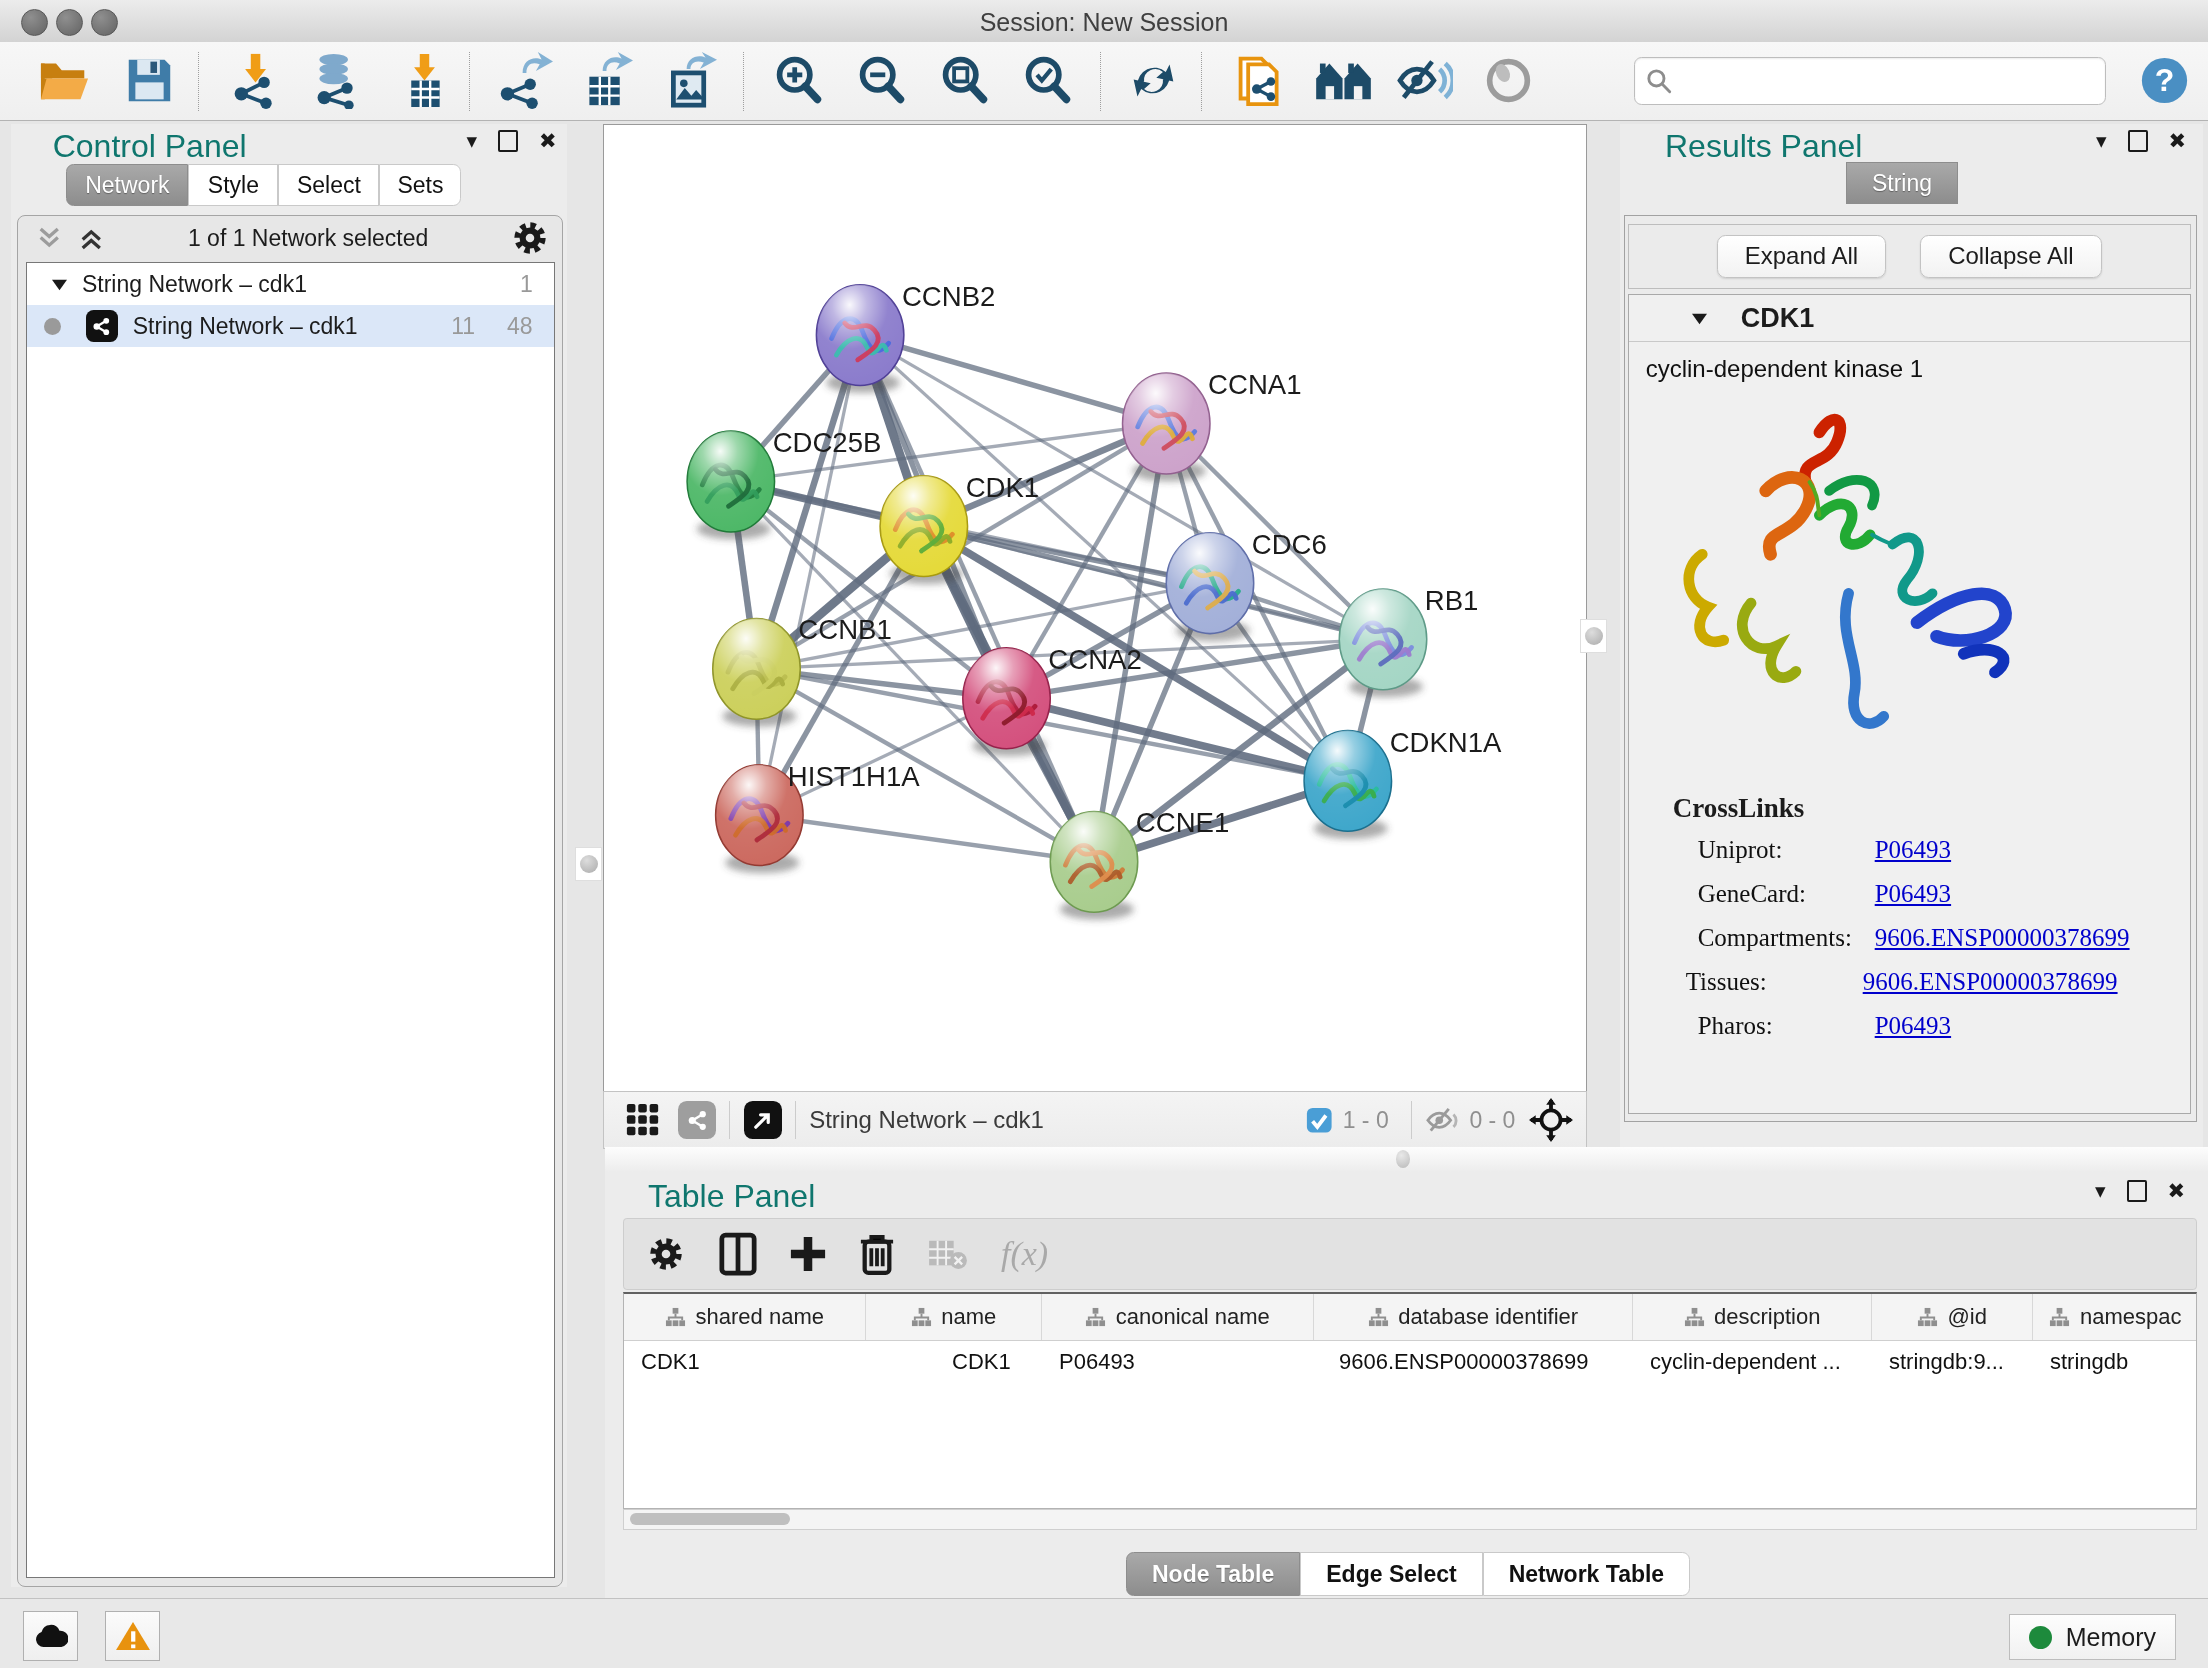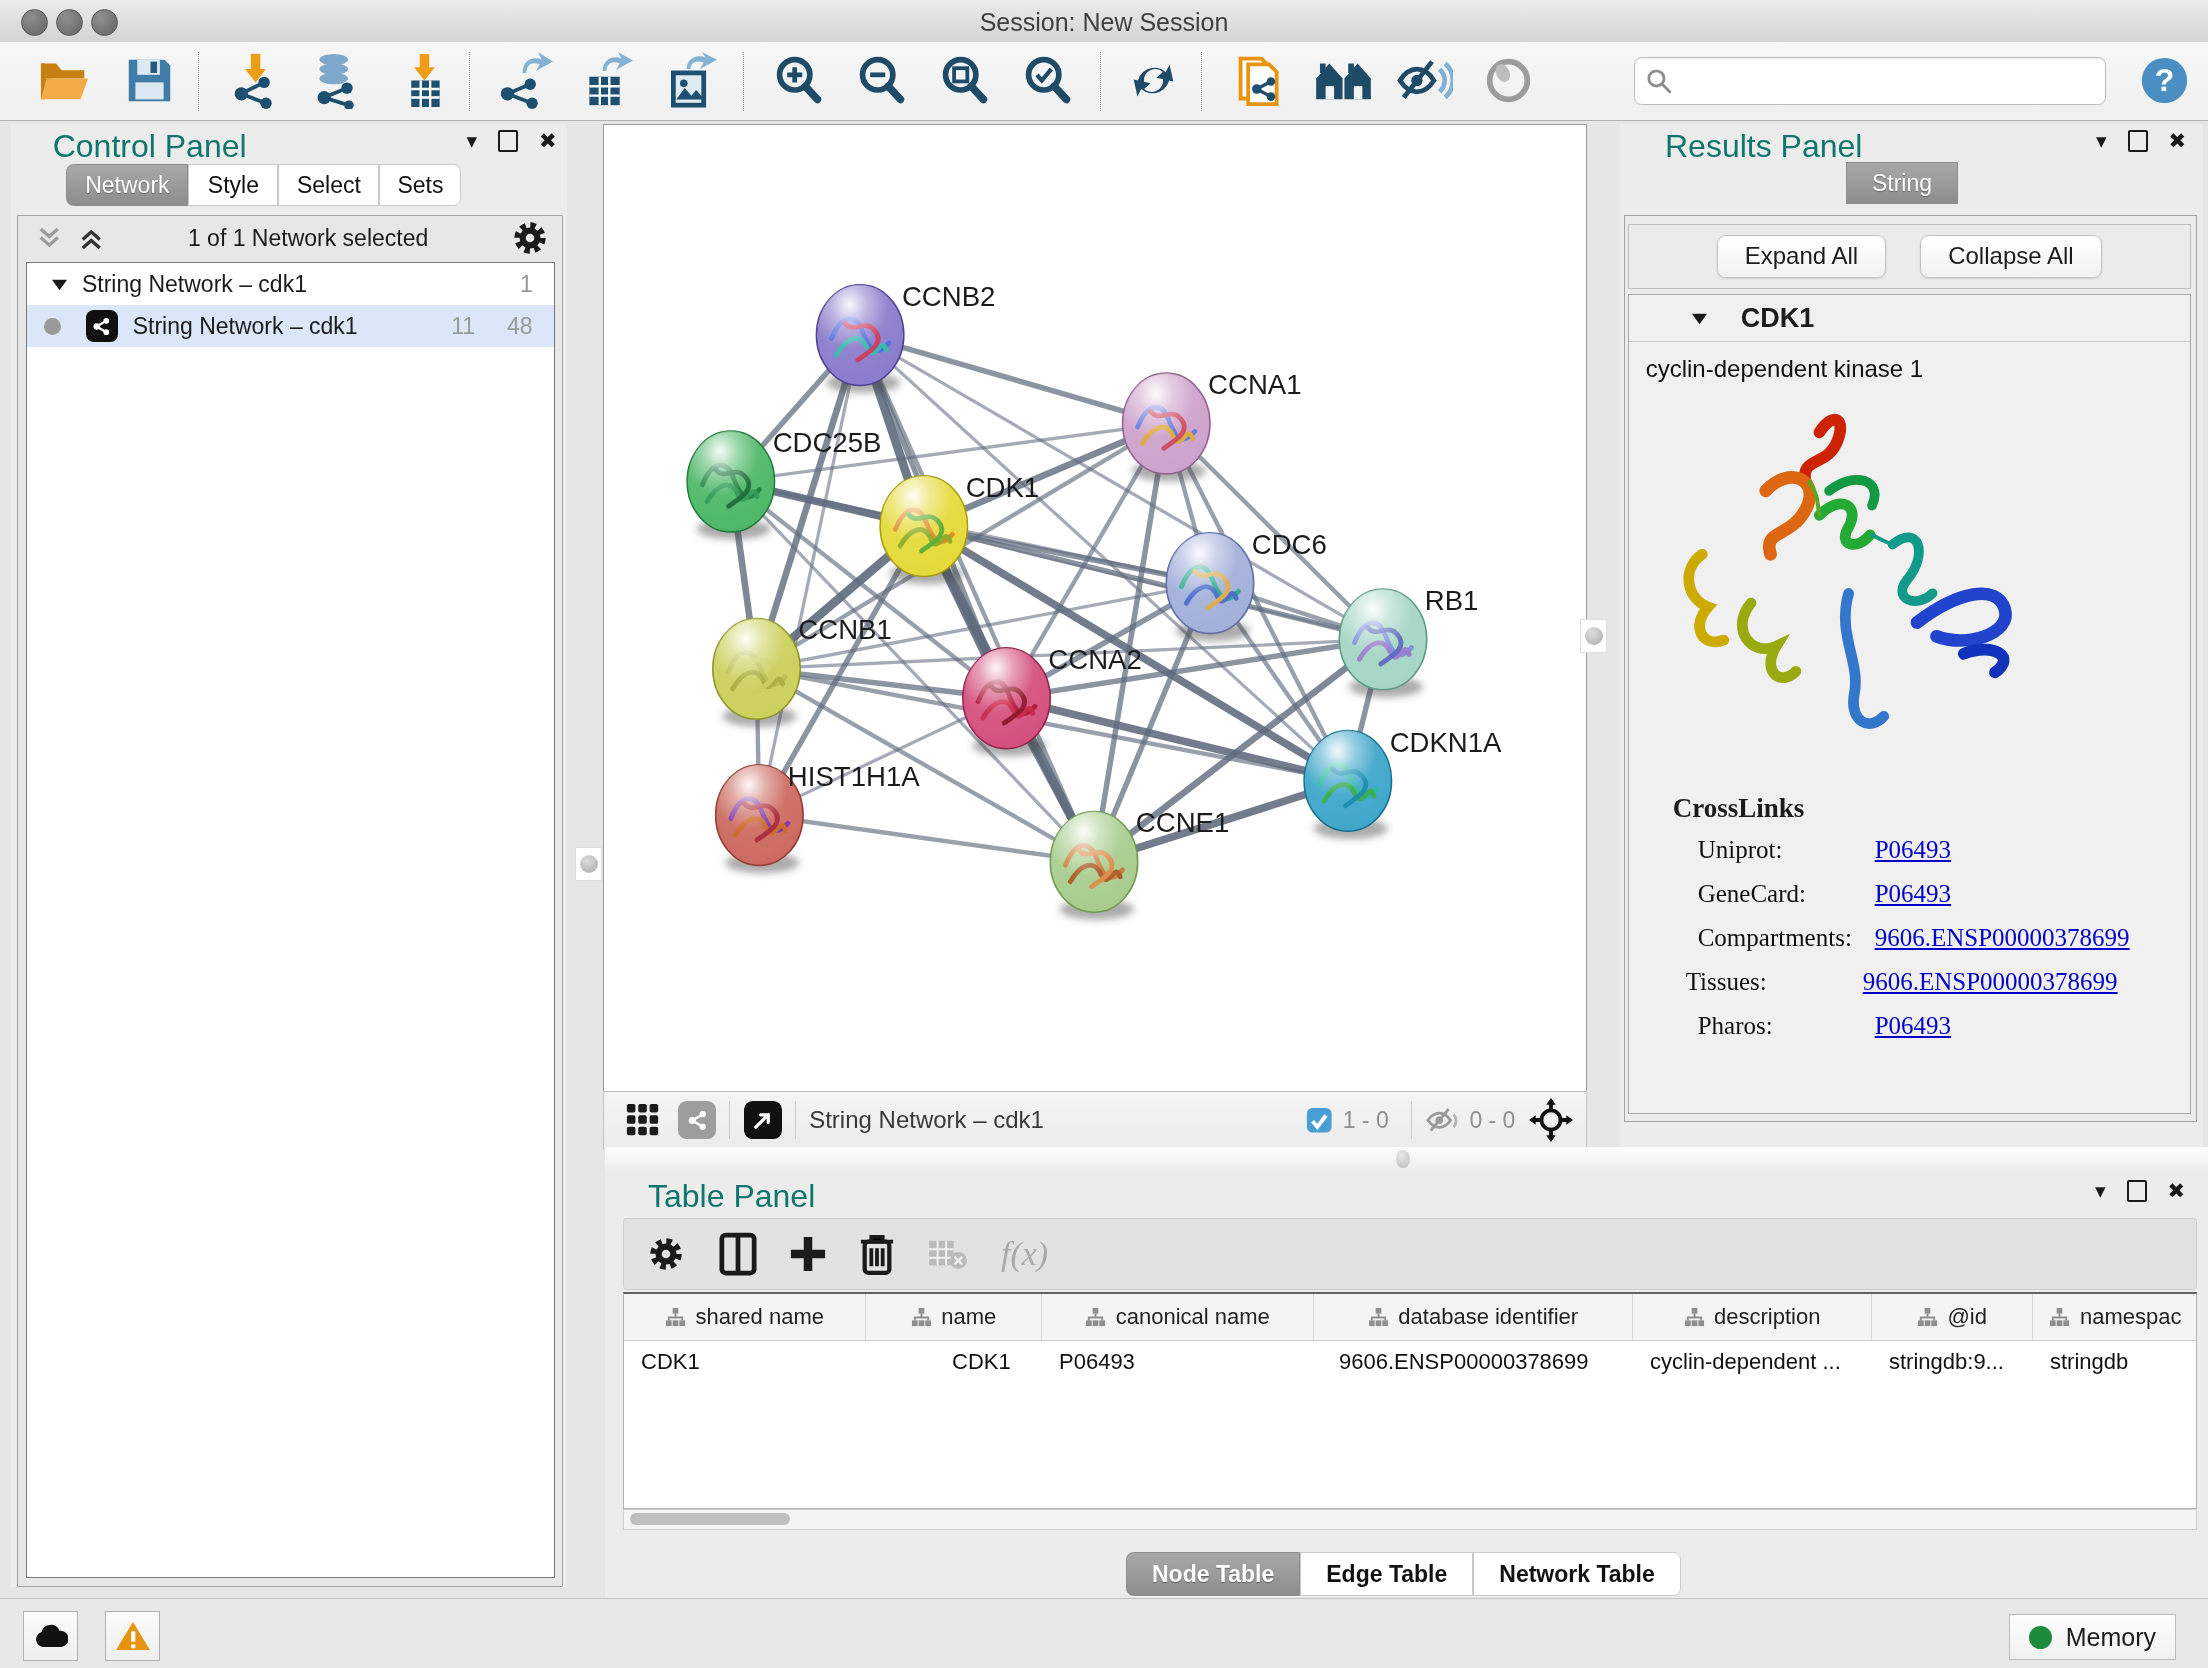--- a/index.html
+++ b/index.html
@@ -33,21 +33,21 @@
   .wc.square{width:16px;height:18px;border:2.4px solid #1a1a1a;border-radius:1.9px;}
 
   .tabbtn{height:40px;display:flex;align-items:center;justify-content:center;
     font-size:23px;background:#fff;border:1px solid #c9c9c9;color:#111;}
   .tabbtn.sel{background:linear-gradient(#a9a9a9,#8d8d8d);color:#fff;
     text-shadow:0 1px 1px rgba(0,0,0,.35);border-color:#8d8d8d;}
 
   
   .cpanel{left:11.4px;top:124px;width:556px;height:1463px;background:#ececec;}
   .cp-box{position:absolute;left:5.7px;top:91px;width:544px;height:1370px;
-    border:1px solid #a5a5a5;background:#e7e7e7;border-radius:1px;}
+    border:1px solid #a5a5a5;background:#e7e7e7;border-radius:8px;}
   .cp-actionrow{position:absolute;left:0;top:0;width:100%;height:44px;display:flex;align-items:center;}
   .cp-list{position:absolute;left:7.6px;top:46px;width:527px;height:1314px;background:#fff;
     border:1.9px solid #777;}
   .cp-row{height:42px;display:flex;align-items:center;font-size:23px;}
   .cp-row .cnt{color:#999;}
   .cp-row.sel{background:#dbe7f8;}
   .sharebadge{width:32px;height:32px;border-radius:7.6px;background:#111;display:flex;align-items:center;justify-content:center;}
 
   
   .netcanvas{left:603px;top:124px;width:982px;height:966px;background:#fff;border:1px solid #9a9a9a;}
@@ -794,21 +794,21 @@
         <div class="td">stringdb:9...</div>
         <div class="td">stringdb</div>
       </div>
     </div>
     <div class="hscroll">
       <div class="hthumb"></div>
     </div>
 
     <div class="tp-tabs">
       <div class="tabbtn sel">Node Table</div>
-      <div class="tabbtn">Edge Table</div>
+      <div class="tabbtn">Edge Select</div>
       <div class="tabbtn">Network Table</div>
     </div>
   </div>
 
   <div class="abs statusbar">
     <div class="sbtn" style="left:23px">
       <svg width="34" height="25" viewBox="0 0 36 26">
         <path d="M10 24 a8 8 0 0 1-2-15.7 A10 10 0 0 1 27 7 a7 7 0 0 1 2 17 z" fill="#111"></path>
       </svg>
     </div>

